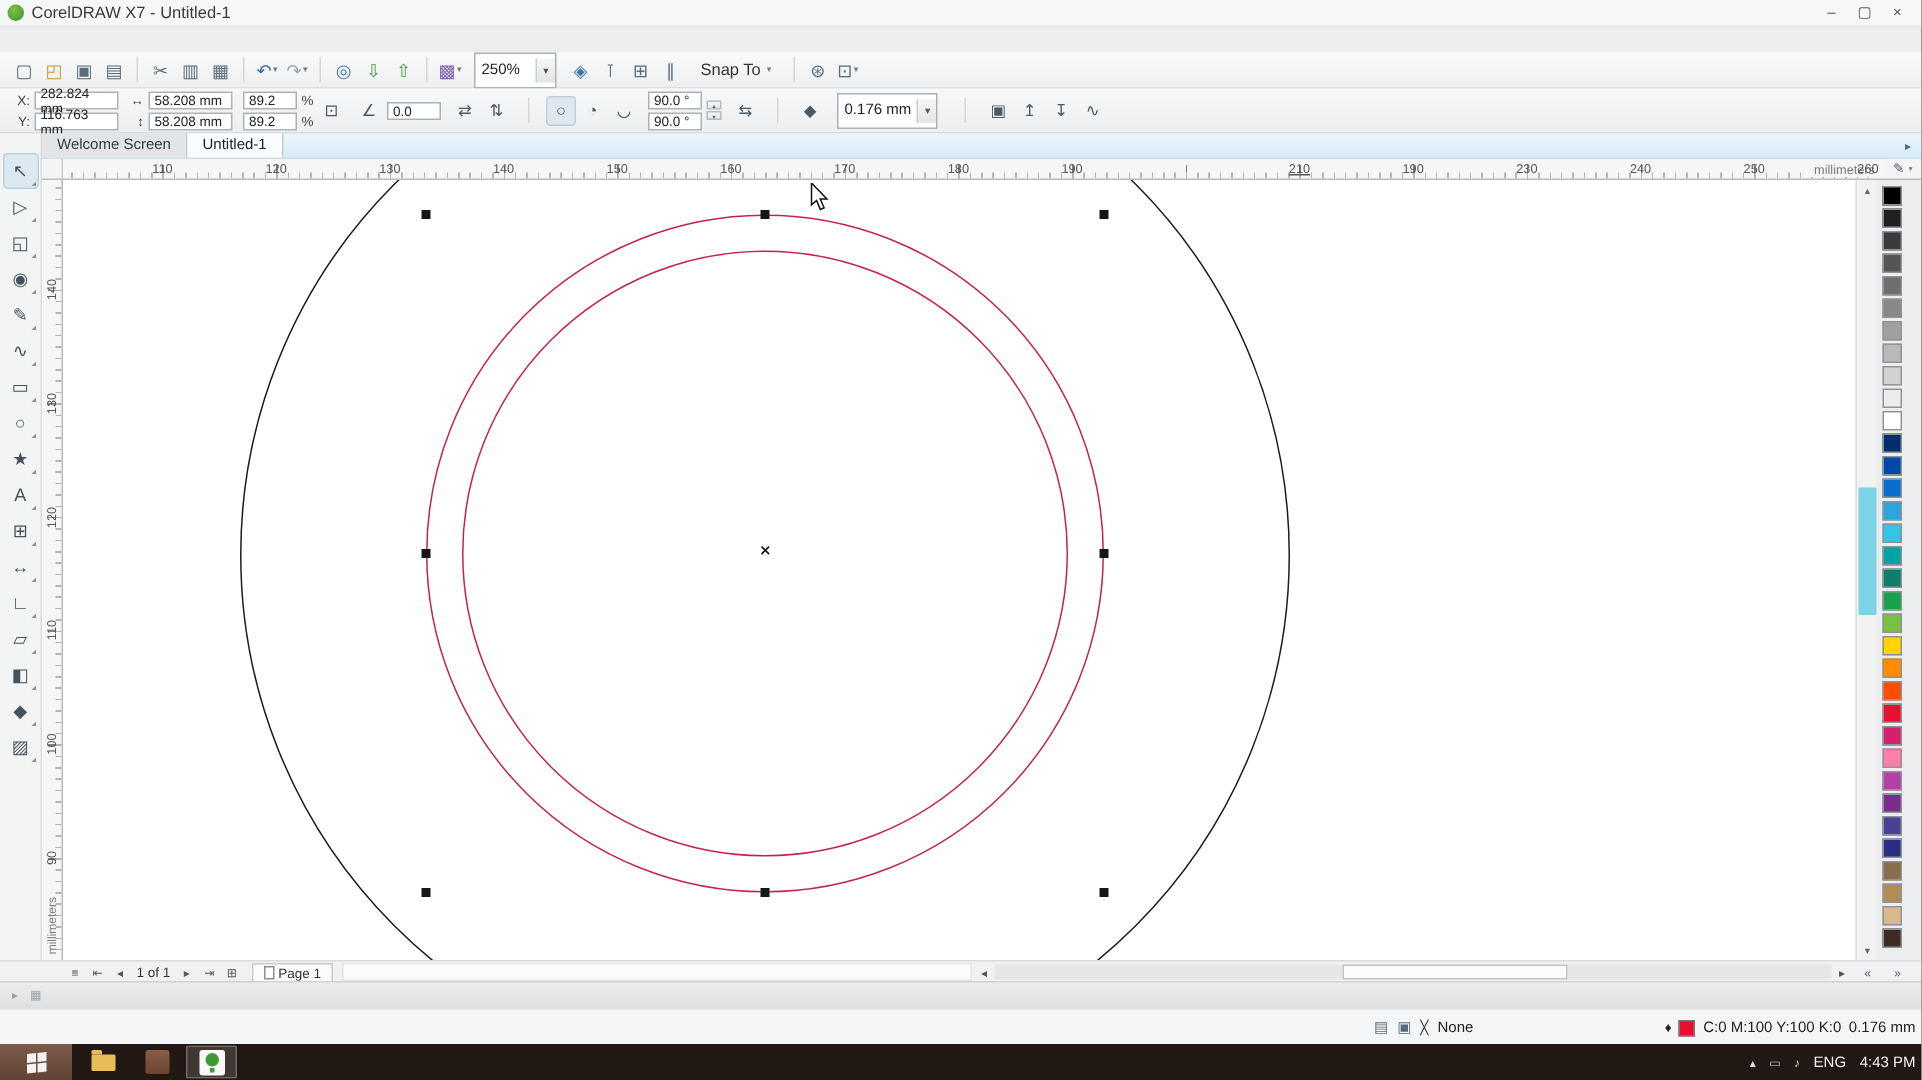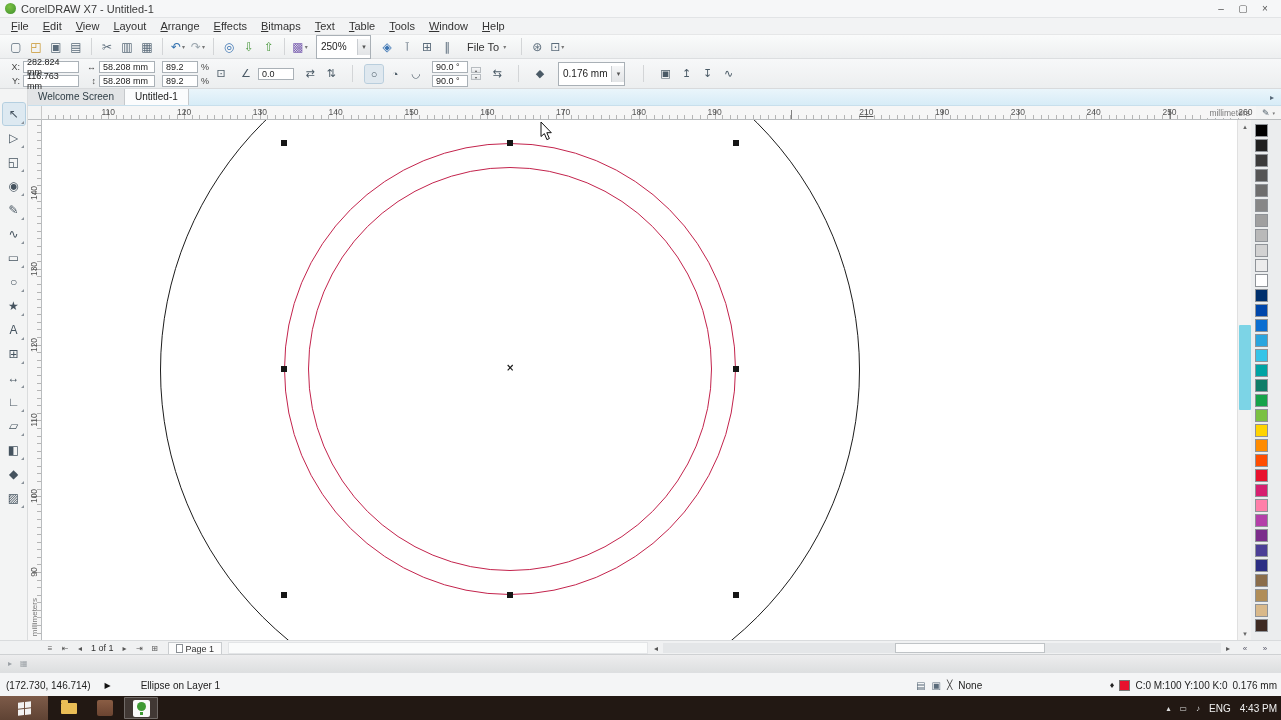--- a/index.html
+++ b/index.html
@@ -153,44 +153,30 @@
   <div class="titlebar">
     <div class="app-ico"></div>
     <span class="title">CorelDRAW X7 - Untitled-1</span>
     <div class="win-controls">
       <span class="wc">–</span>
       <span class="wc">▢</span>
       <span class="wc">×</span>
     </div>
   </div>
 
-  <div class="menubar">
-      <span class="menu-item">File</span>
-      <span class="menu-item">Edit</span>
-      <span class="menu-item">View</span>
-      <span class="menu-item">Layout</span>
-      <span class="menu-item">Arrange</span>
-      <span class="menu-item">Effects</span>
-      <span class="menu-item">Bitmaps</span>
-      <span class="menu-item">Text</span>
-      <span class="menu-item">Table</span>
-      <span class="menu-item">Tools</span>
-      <span class="menu-item">Window</span>
-      <span class="menu-item">Help</span>
-    </div>
 
   <div class="toolbar">
     <span class="tb-sec"><span class="tbtn" style="color: rgb(90, 107, 122);">▢</span><span class="tbtn" style="color: rgb(201, 151, 47);">◰</span><span class="tbtn" style="color: rgb(90, 107, 122);">▣</span><span class="tbtn" style="color: rgb(90, 107, 122);">▤</span><span class="sep"></span><span class="tbtn" style="color: rgb(90, 107, 122);">✂</span><span class="tbtn" style="color: rgb(90, 107, 122);">▥</span><span class="tbtn" style="color: rgb(90, 107, 122);">▦</span><span class="sep"></span><span class="tbtn" style="color: rgb(47, 111, 174);">↶<span class="caret">▾</span></span><span class="tbtn" style="color: rgb(154, 165, 173);">↷<span class="caret">▾</span></span><span class="sep"></span><span class="tbtn" style="color: rgb(59, 116, 179);">◎</span><span class="tbtn" style="color: rgb(78, 154, 66);">⇩</span><span class="tbtn" style="color: rgb(78, 154, 66);">⇧</span><span class="sep"></span><span class="tbtn" style="color: rgb(122, 95, 176);">▩<span class="caret">▾</span></span></span>
     <span class="combo">
       <span class="combo-val">250%</span>
       <span class="combo-btn">▾</span>
     </span>
     <span class="tb-sec"><span class="tbtn" style="color: rgb(59, 116, 179);">◈</span><span class="tbtn" style="color: rgb(90, 107, 122);">⊺</span><span class="tbtn" style="color: rgb(90, 107, 122);">⊞</span><span class="tbtn" style="color: rgb(90, 107, 122);">∥</span></span>
     <span class="flatbtn">
-      <span>File To</span>
+      <span>Snap To</span>
       <span class="caret">▾</span>
     </span>
     <span class="sep"></span>
     <span class="tb-sec"><span class="tbtn" style="color: rgb(90, 107, 122);">⊛</span><span class="tbtn" style="color: rgb(90, 107, 122);">⊡<span class="caret">▾</span></span></span>
   </div>
 
   <div class="propbar">
     <div class="pgroup">
       <div class="lcol">
         <span class="plab">X:</span>
@@ -408,25 +394,20 @@
     <span class="pal-btn" style="left:1238px">«</span>
     <span class="pal-btn" style="left:1258px">»</span>
   </div>
 
   <div class="docpal">
     <span class="dp-ico">▸</span>
     <span class="dp-ico">▦</span>
   </div>
 
   <div class="statusbar">
-    <div class="sb-left">
-      <span class="sb-coords">(172.730, 146.714)</span>
-      <span class="sb-play">▶</span>
-      <span class="sb-obj">Ellipse on Layer 1</span>
-    </div>
     <div class="sb-mid">
       <span class="sb-ic">▤</span>
       <span class="sb-ic">▣</span>
       <span class="sb-x">╳</span>
       <span class="sb-none">None</span>
     </div>
     <div class="sb-right">
       <span class="sb-pen">♦</span>
       <span class="sb-swatch" style="background: rgb(232, 17, 45);"></span>
       <span class="sb-cmyk">C:0 M:100 Y:100 K:0</span>

